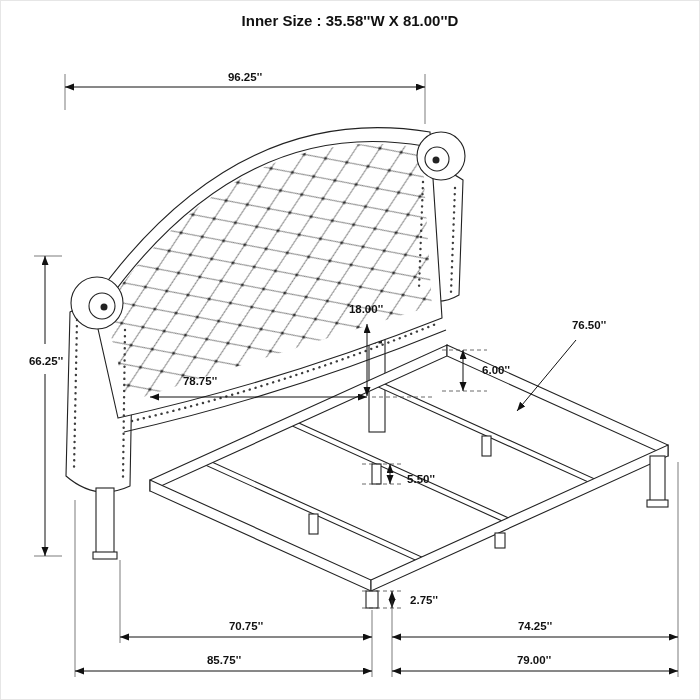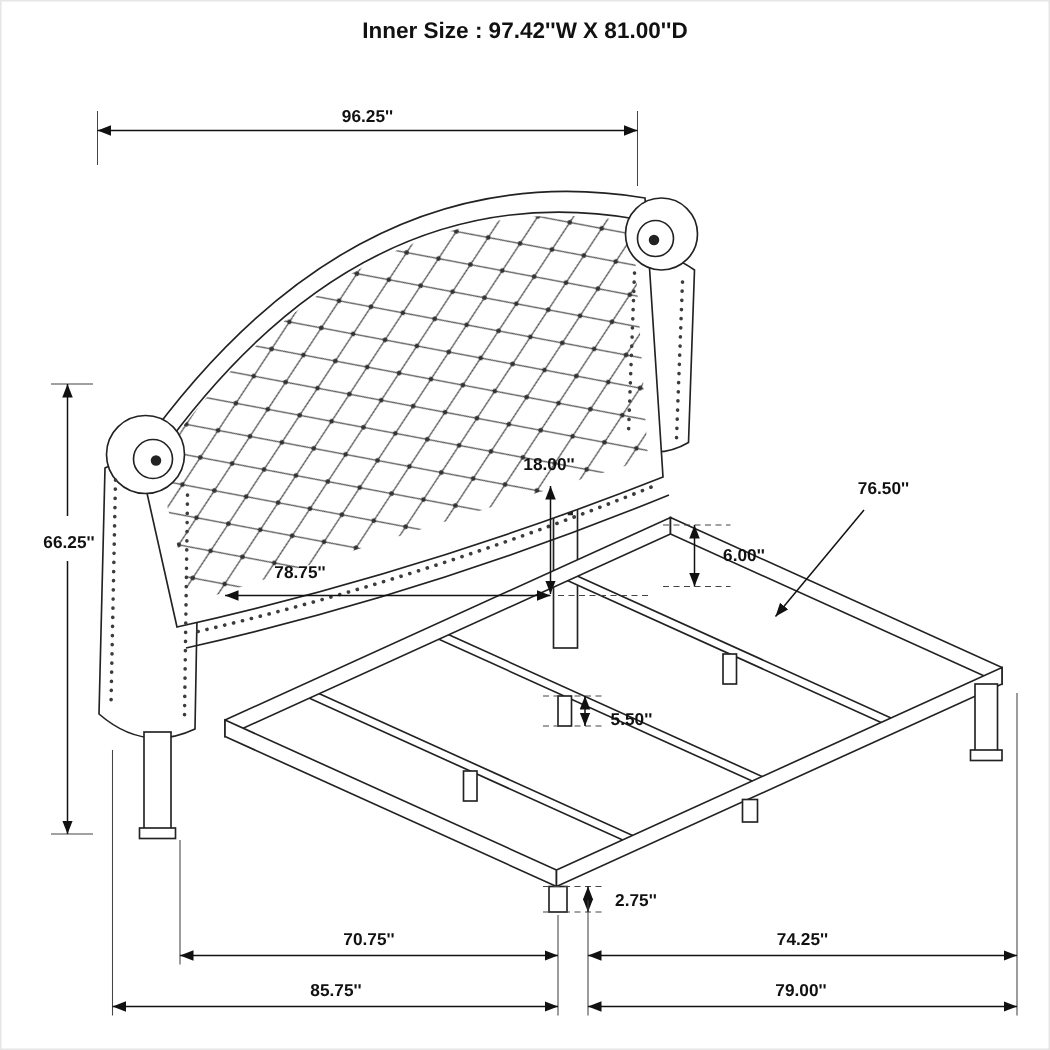--- a/index.html
+++ b/index.html
@@ -15,21 +15,21 @@
   .dim{stroke:#111;stroke-width:1;fill:none;}
   .ext{stroke:#444;stroke-width:0.7;fill:none;}
   .dash{stroke:#444;stroke-width:0.8;stroke-dasharray:4 3;fill:none;}
   .dim-label{font:bold 11.5px "Liberation Sans",sans-serif;fill:#111;text-anchor:middle;}
   .hole{fill:#222;stroke:none;}
 </style>
 </head>
 <body>
 
 <div class="page">
-  <div class="title">Inner Size : 97.42''W X 81.00''D</div>
+  <div class="title">Inner Size : 35.58''W X 81.00''D</div>
 
   <svg width="700" height="700" viewBox="0 0 700 700">
     <defs>
       <marker id="ah" markerWidth="10" markerHeight="8" refX="9" refY="3.5" orient="auto-start-reverse" markerUnits="userSpaceOnUse">
         <path d="M0,0 L9,3.5 L0,7 Z" fill="#111"></path>
       </marker>
       <pattern id="tuft" width="36" height="24" patternUnits="userSpaceOnUse" patternTransform="rotate(-23 260 260)">
         <path d="M0,0 L36,24 M0,24 L36,0" stroke="#4a4a4a" stroke-width="0.8" fill="none"></path>
         <circle cx="0" cy="0" r="1.6" fill="#333"></circle>
         <circle cx="36" cy="0" r="1.6" fill="#333"></circle>

